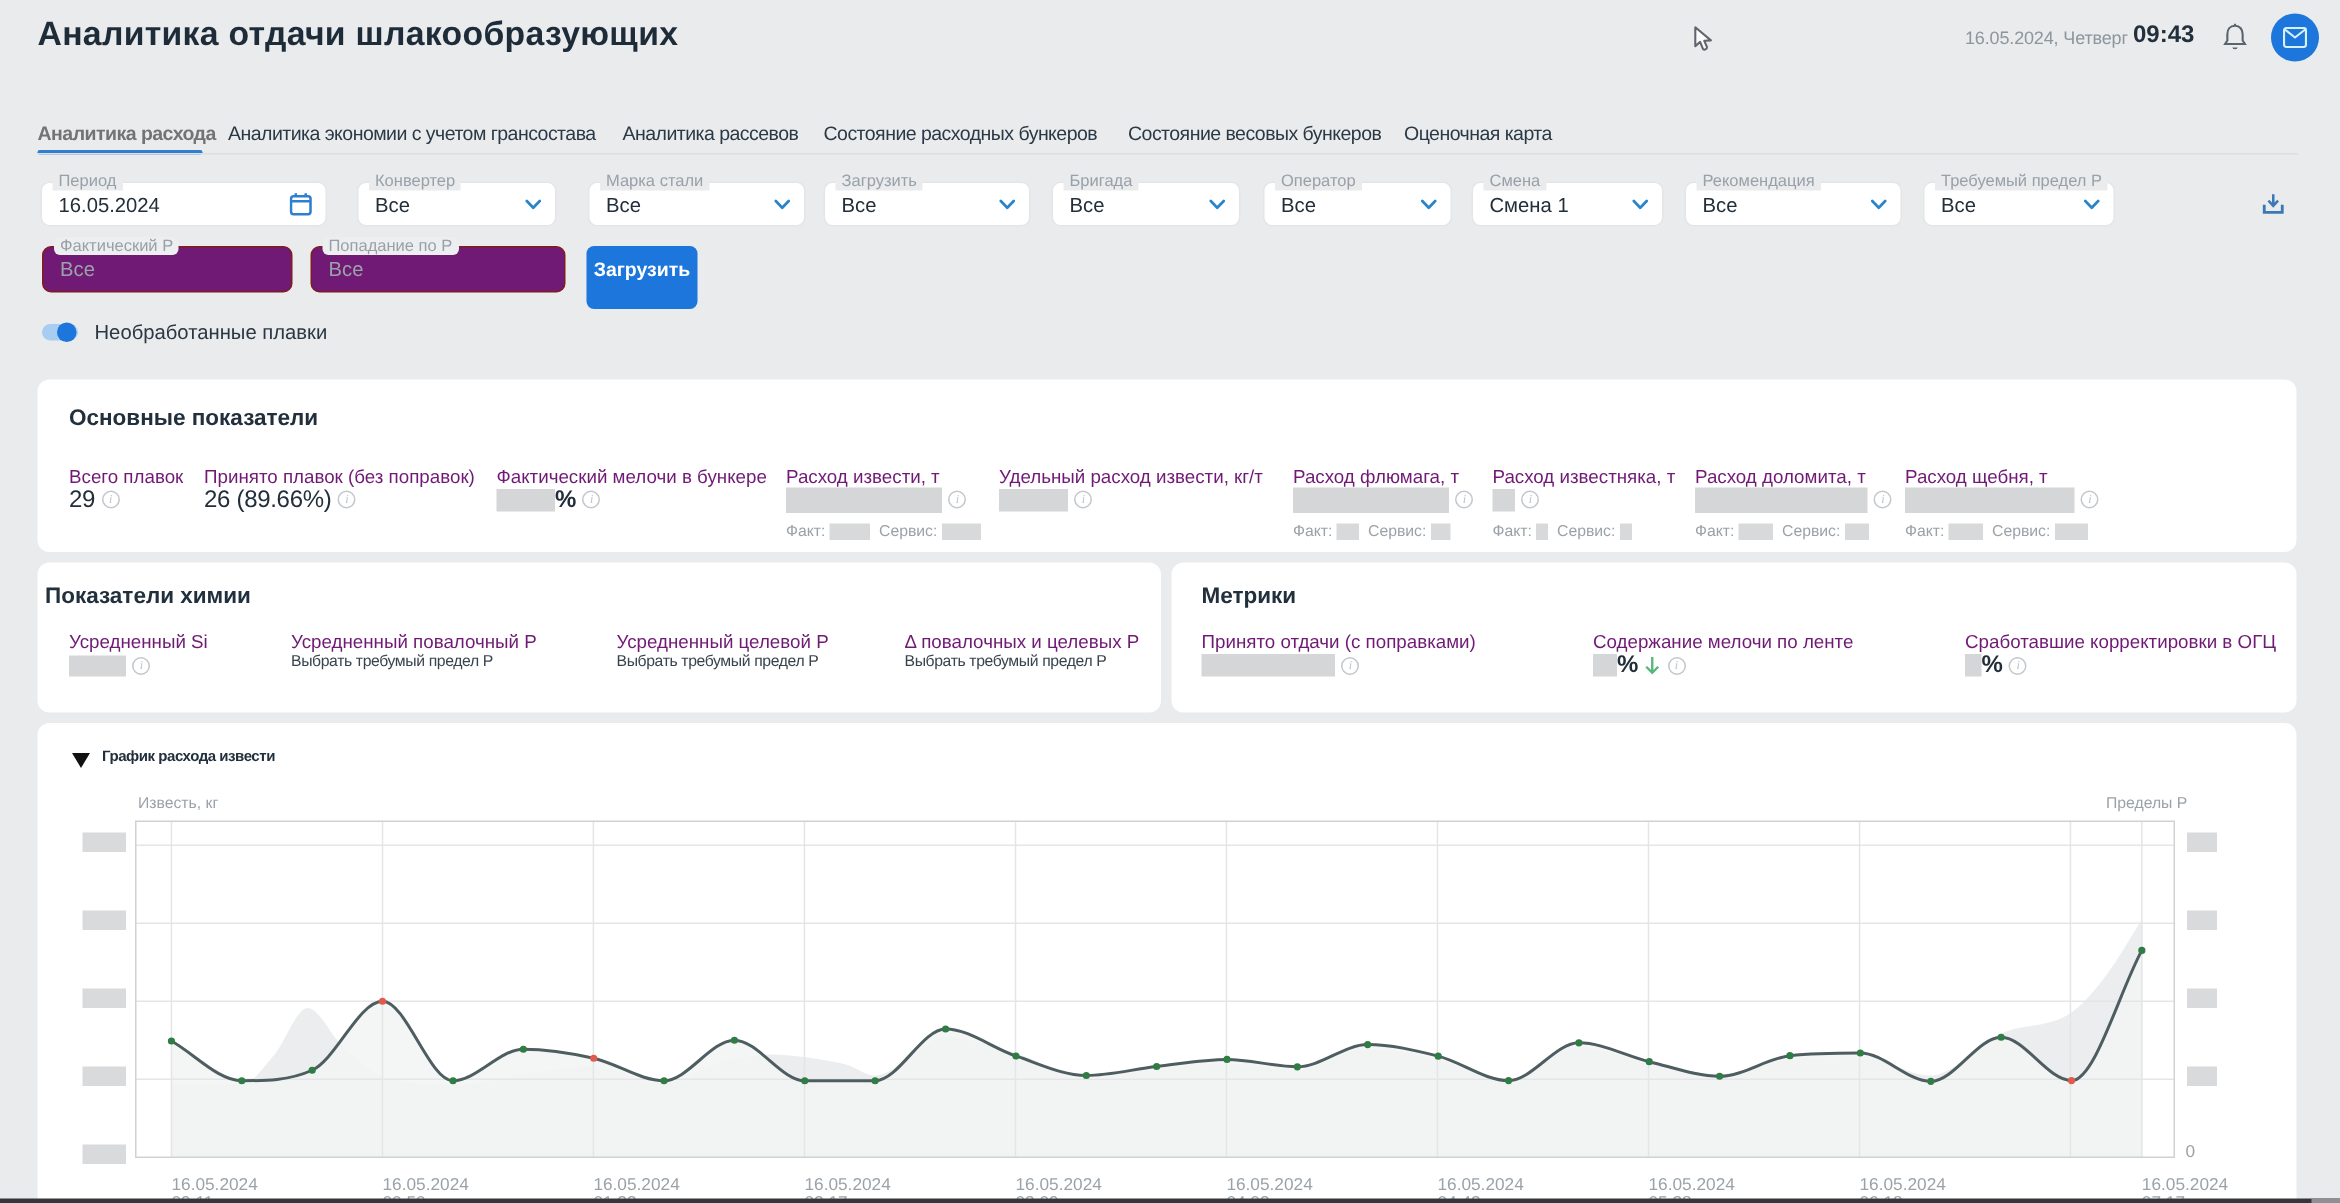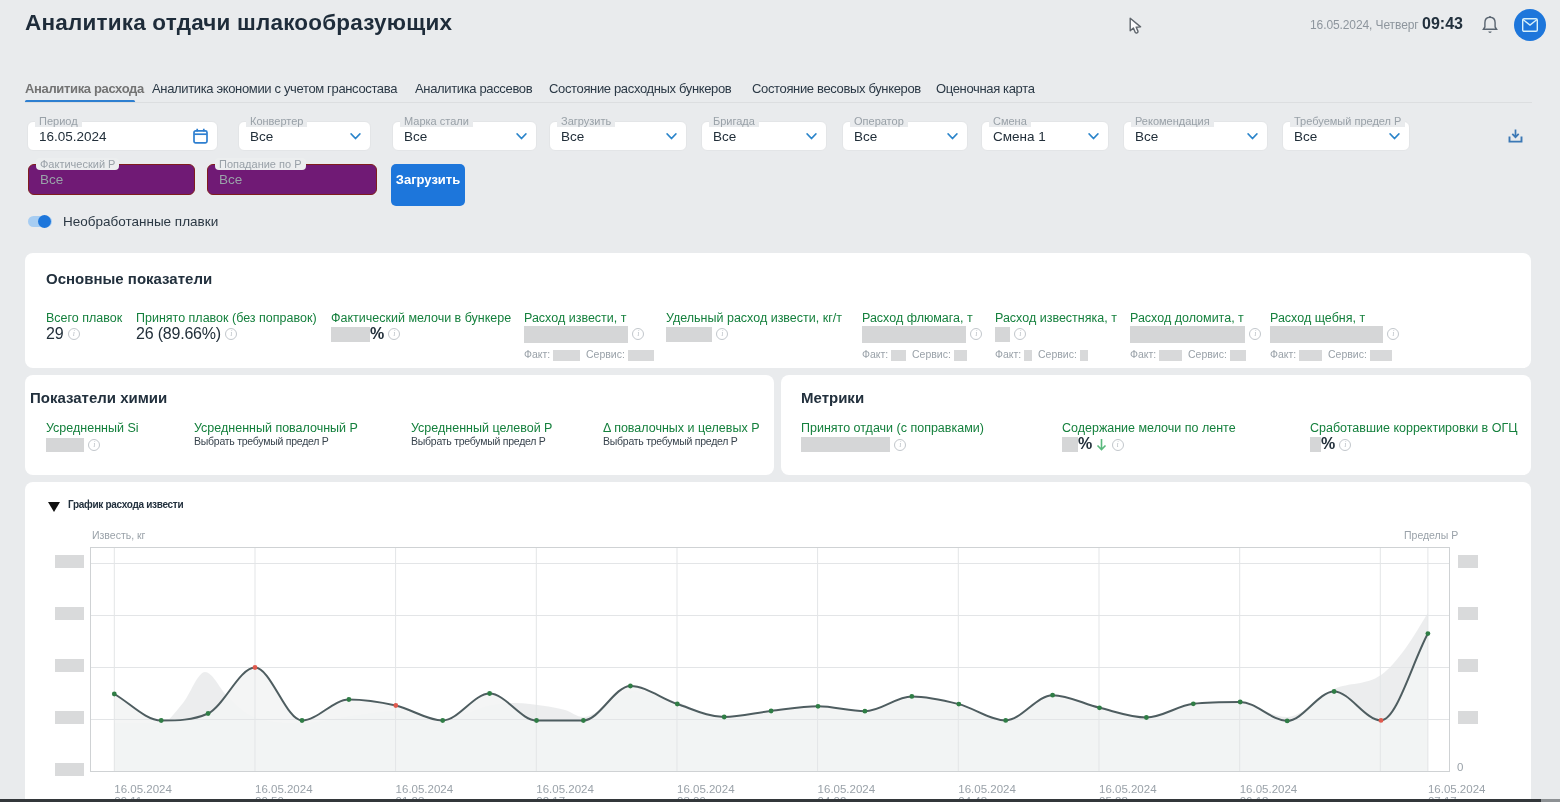--- a/index.html
+++ b/index.html
@@ -25,21 +25,21 @@
 .fld2{top:164px;height:31px;background:#701a75;border:1px solid #7f1d1d}
 .fld2 .lab{background:#eceeef;border-radius:4px}
 .fld2 .val{color:#9aa2a9;top:7px}
 .btn{position:absolute;left:391px;top:164px;width:74px;height:42px;background:#1d76db;border-radius:5px;color:#fff;font-size:13px;font-weight:700;text-align:center;line-height:31px}
 
 .tgl{position:absolute;left:28px;top:215.5px;width:24px;height:11px;background:#a7cdf2;border-radius:6px}
 .tglknob{position:absolute;left:38px;top:214.5px;width:13px;height:13px;background:#1d76db;border-radius:50%}
 .tgllab{position:absolute;left:63px;top:214px;font-size:13.5px;color:#2b3844}
 
 .ctitle{position:absolute;font-size:15px;font-weight:700;color:#22303d}
-.mlabel{position:absolute;font-size:12.5px;color:#15803d;white-space:nowrap}
+.mlabel{position:absolute;font-size:12.5px;color:#701a75;white-space:nowrap}
 .mval{position:absolute;font-size:16px;letter-spacing:-0.2px;color:#222f3a;white-space:nowrap}
 .msub{position:absolute;font-size:10.5px;color:#9aa2a9;white-space:nowrap}
 .msub .cens{background:#d8d9da}
 .bstrip{position:absolute;left:0;top:799px;width:1560px;height:3px;background:#33373a}
 </style></head>
 <body>
 <div class="h1">Аналитика отдачи шлакообразующих</div>
 <div class="hdate">16.05.2024, Четверг</div>
 <div class="htime">09:43</div>
 

